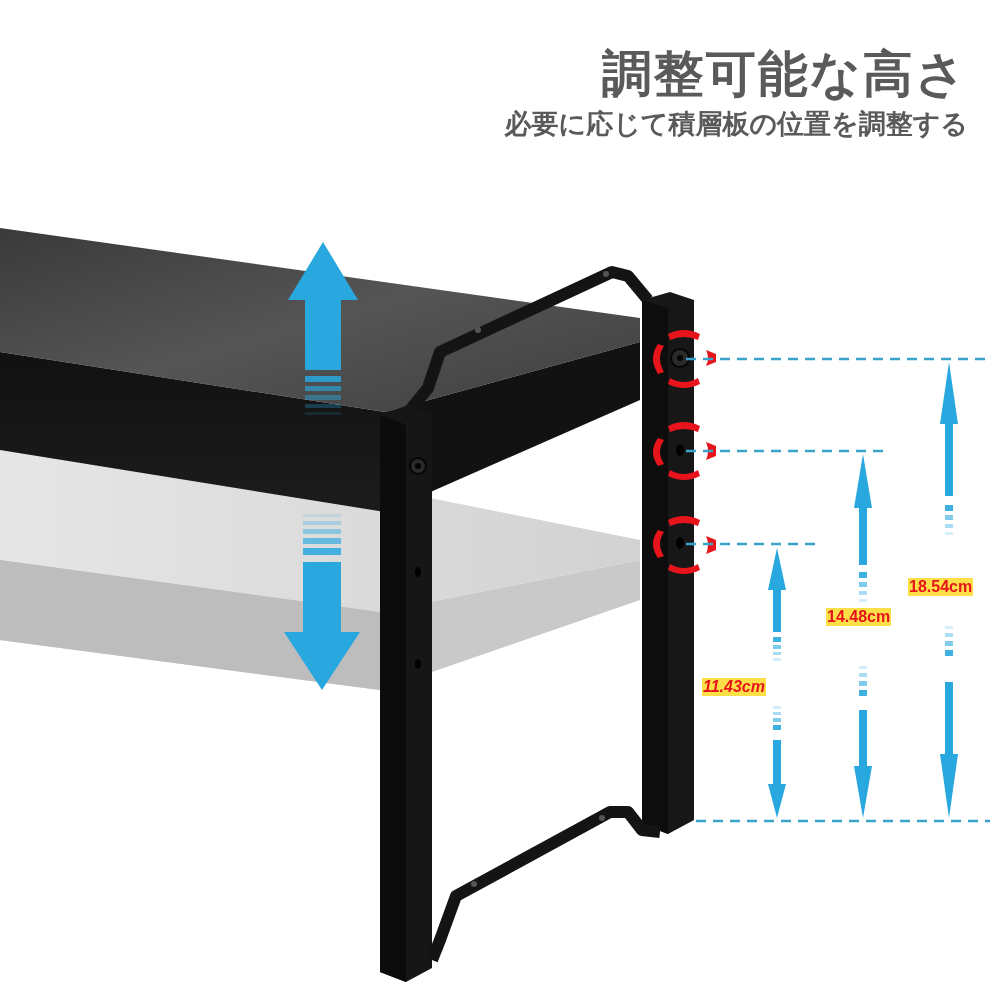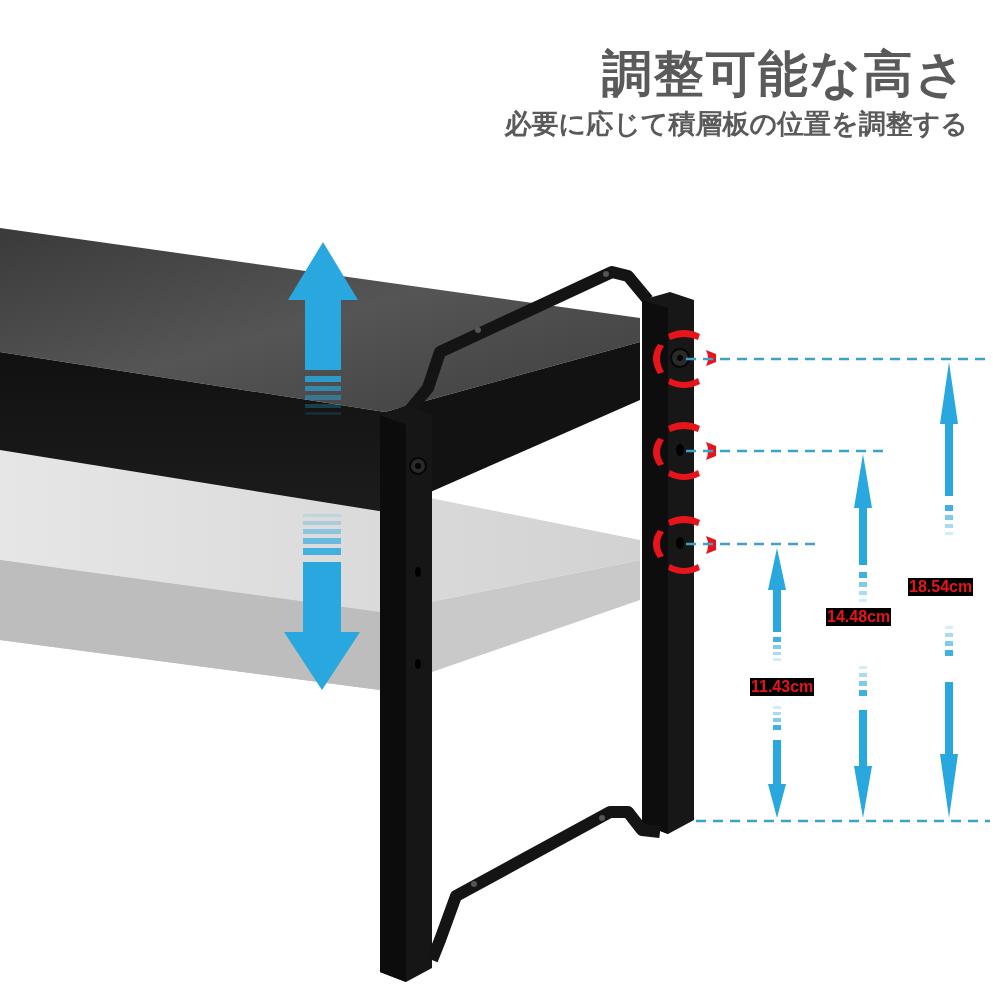--- a/index.html
+++ b/index.html
@@ -10,21 +10,21 @@
     font-family: Liberation Sans, sans-serif; font-weight: bold;
     font-size: 50px; color: #5a5a5a; letter-spacing: 2px; line-height: 60px; white-space: nowrap;
   }
   .subtitle {
     position: absolute; right: 32px; top: 106px;
     font-family: "DejaVu Sans", sans-serif; font-weight: bold;
     font-size: 27px; color: #5a5a5a; letter-spacing: 0px; line-height: 36px; white-space: nowrap;
   }
   .meas-label {
     position: absolute; font-family: "Liberation Sans", sans-serif; font-weight: bold;
-    font-size: 16px; color: #e8141c; white-space: nowrap; background: #000000; padding: 0 1px;
+    font-size: 16px; color: #e8141c; white-space: nowrap; background: #fde047; padding: 0 1px;
   }
   svg { position: absolute; left: 0; top: 0; }
 </style>
 </head>
 <body>
 
 <div class="stage">
 
   <svg width="1000" height="1000" viewBox="0 0 1000 1000">
     <defs>
@@ -174,14 +174,14 @@
       <rect x="773" y="725" width="8" height="5" opacity="0.9"></rect>
       <polygon points="773,740 781,740 781,784 786,784 777,818 768,784 773,784"></polygon>
     </g>
   </svg>
 
   <div class="title">調整可能な高さ</div>
   <div class="subtitle">必要に応じて積層板の位置を調整する</div>
 
   <div class="meas-label" style="left:908px; top:578px;">18.54cm</div>
   <div class="meas-label" style="left:826px; top:608px;">14.48cm</div>
-  <div class="meas-label" style="left:750px; top:678px;">11.43cm</div>
+  <div class="meas-label" style="left:702px; top:678px;font-style:italic;">11.43cm</div>
 </div>
 
 </body></html>

